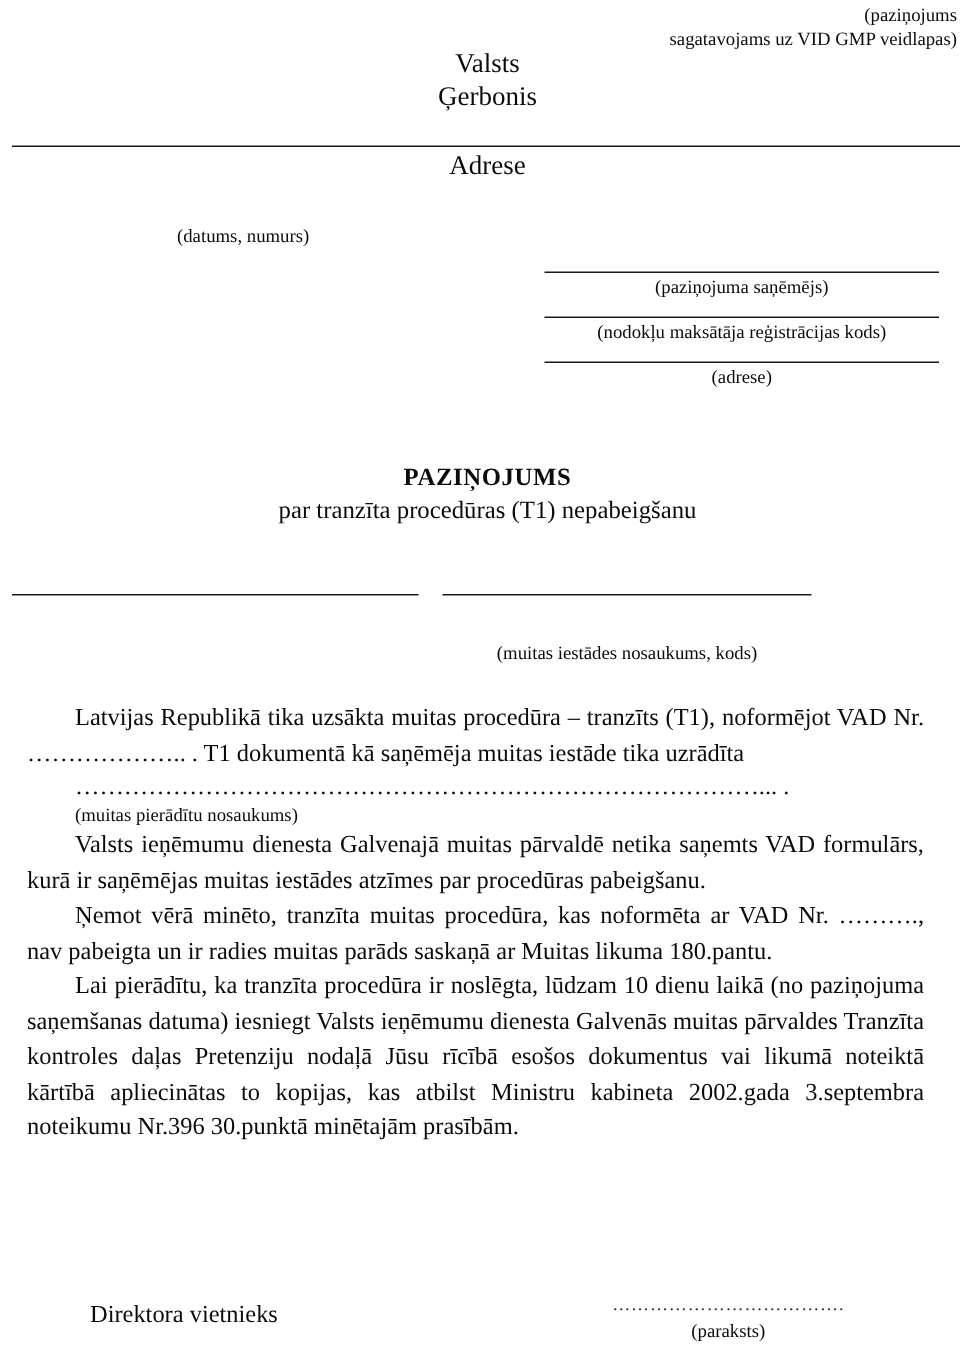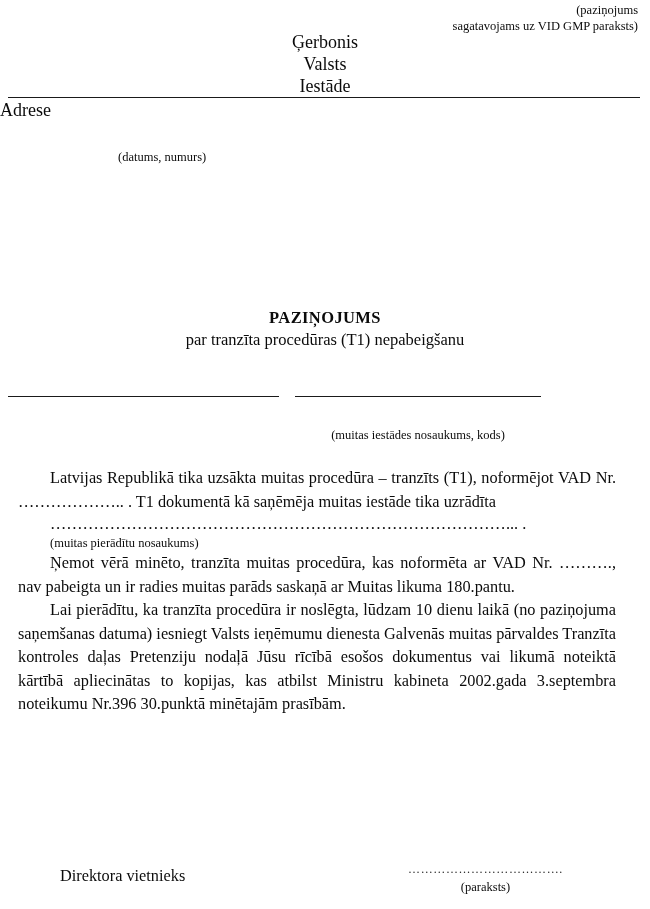--- a/index.html
+++ b/index.html
@@ -54,21 +54,21 @@
     width: 632px;
     height: 0;
     border-top: 1.4px solid #1a1a1a;
   }
 
   .address-line {
     position: absolute;
     top: 99px;
     left: 0;
     width: 650px;
-    text-align: left;
+    text-align: center;
     font-size: 18px;
     line-height: 22px;
   }
 
   
   .datums {
     position: absolute;
     top: 150px;
     left: 118px;
     font-size: 12.5px;
@@ -214,49 +214,54 @@
     padding-top: 3px;
   }
 </style>
 </head>
 <body>
 
 <div class="page">
 
   <div class="top-note">
     <div>(paziņojums</div>
-    <div>sagatavojams uz VID GMP paraksts)</div>
+    <div>sagatavojams uz VID GMP veidlapas)</div>
   </div>
 
   <div class="letterhead">
+    <span class="lh-line">Valsts</span>
     <span class="lh-line">Ģerbonis</span>
-    <span class="lh-line">Valsts</span>
-    <span class="lh-line">Iestāde</span>
   </div>
 
   <div class="rule-full"></div>
 
   <div class="address-line">Adrese</div>
 
   <div class="datums">(datums, numurs)</div>
 
+  <div class="recipient">
+    <div class="slot s1">(paziņojuma saņēmējs)</div>
+    <div class="slot s2">(nodokļu maksātāja reģistrācijas kods)</div>
+    <div class="slot s3">(adrese)</div>
+  </div>
 
   <div class="title-block">
     <div class="title-main">PAZIŅOJUMS</div>
     <div class="title-sub">par tranzīta procedūras (T1) nepabeigšanu</div>
   </div>
 
   <div class="rule-left"></div>
   <div class="rule-right"></div>
   <div class="cap-right">(muitas iestādes nosaukums, kods)</div>
 
   <div class="body-text">
     <p>Latvijas Republikā tika uzsākta muitas procedūra – tranzīts (T1), noformējot VAD Nr. ……………….. . T1 dokumentā kā saņēmēja muitas iestāde tika uzrādīta</p>
     <p class="dots-line">…………………………………………………………………………... .</p>
     <p class="dots-cap">(muitas pierādītu nosaukums)</p>
+    <p>Valsts ieņēmumu dienesta  Galvenajā muitas pārvaldē netika saņemts VAD formulārs, kurā ir saņēmējas muitas iestādes atzīmes par procedūras pabeigšanu.</p>
     <p>Ņemot vērā minēto, tranzīta muitas procedūra, kas noformēta ar VAD Nr. ………., nav pabeigta un ir radies muitas parāds saskaņā ar Muitas likuma 180.pantu.</p>
     <p>Lai pierādītu, ka tranzīta procedūra ir noslēgta, lūdzam 10 dienu laikā (no paziņojuma saņemšanas datuma) iesniegt Valsts ieņēmumu dienesta Galvenās muitas pārvaldes Tranzīta kontroles daļas Pretenziju nodaļā Jūsu rīcībā esošos dokumentus vai likumā noteiktā kārtībā apliecinātas to kopijas, kas atbilst Ministru kabineta 2002.gada 3.septembra noteikumu   Nr.396 30.punktā minētajām prasībām.</p>
   </div>
 
   <div class="footer">
     <div class="footer-role">Direktora vietnieks</div>
     <div class="footer-sign">
       <div class="footer-dots">……………………………….</div>
       <div class="footer-cap">(paraksts)</div>
     </div>

